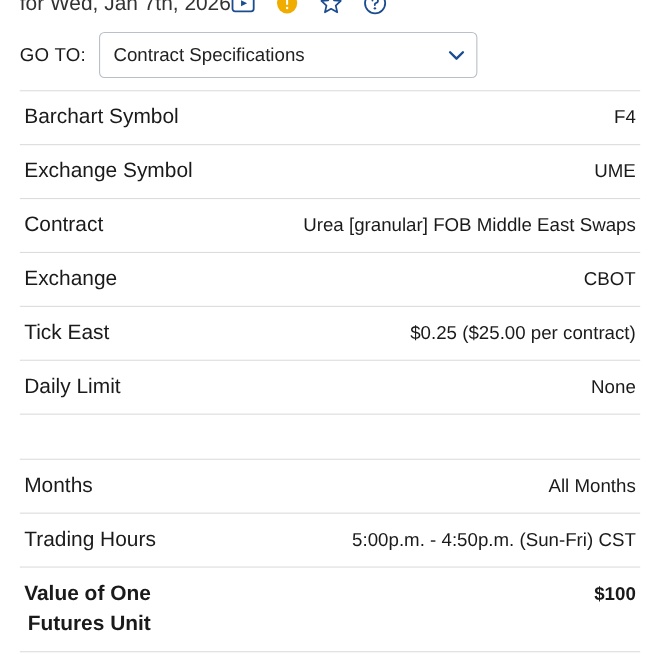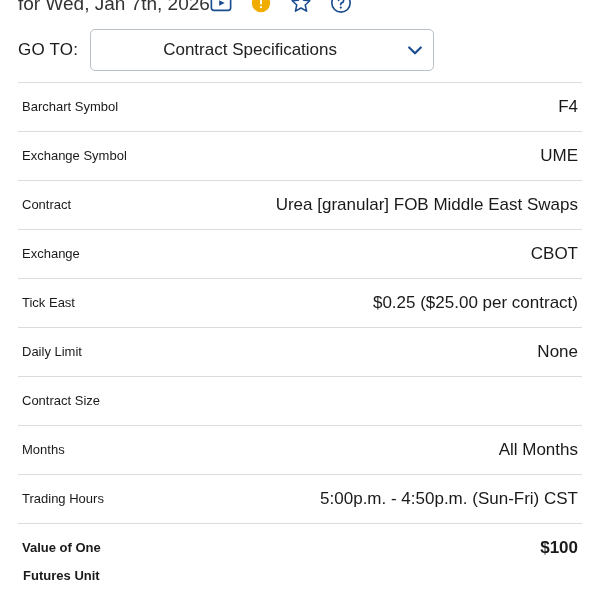--- a/index.html
+++ b/index.html
@@ -70,21 +70,20 @@
     position: relative;
     flex: 1;
     max-width: 344px;
     height: 42px;
     border: 1px solid #b9c0c7;
     border-radius: 5px;
     background: #fff;
     display: flex;
     align-items: center;
     box-sizing: border-box;
-    text-align: center;
   }
   .select-value {
     font-size: 17px;
     color: #222;
     padding-left: 12px;
     white-space: nowrap;
     overflow: hidden;
     text-overflow: ellipsis;
     flex: 1;
   }
@@ -107,25 +106,25 @@
     border-bottom: 1px solid #dcdcdc;
     padding: 10px 4px 10px 4px;
     min-height: 20px;
   }
   .spec-row.two-line {
     padding-top: 10px;
     padding-bottom: 10px;
     font-weight: bold;
   }
   .spec-label {
-    font-size: 13px;
+    font-size: 19px;
     color: #1a1a1a;
     line-height: 28px;
     white-space: pre-line;
-    text-align: center;
+    text-align: right;
   }
   .spec-value {
     font-size: 17px;
     color: #1a1a1a;
     line-height: 28px;
     text-align: right;
     white-space: nowrap;
     padding-left: 12px;
   }
 </style>
@@ -196,21 +195,20 @@
     </div>
     <div class="spec-row">
       <div class="spec-label">Tick East</div>
       <div class="spec-value">$0.25 ($25.00 per contract)</div>
     </div>
     <div class="spec-row">
       <div class="spec-label">Daily Limit</div>
       <div class="spec-value">None</div>
     </div>
     <div class="spec-row">
-      <div class="spec-label">Contract Size</div>
     </div>
     <div class="spec-row">
       <div class="spec-label">Months</div>
       <div class="spec-value">All Months</div>
     </div>
     <div class="spec-row">
       <div class="spec-label">Trading Hours</div>
       <div class="spec-value">5:00p.m. - 4:50p.m. (Sun-Fri) CST</div>
     </div>
     <div class="spec-row two-line">

